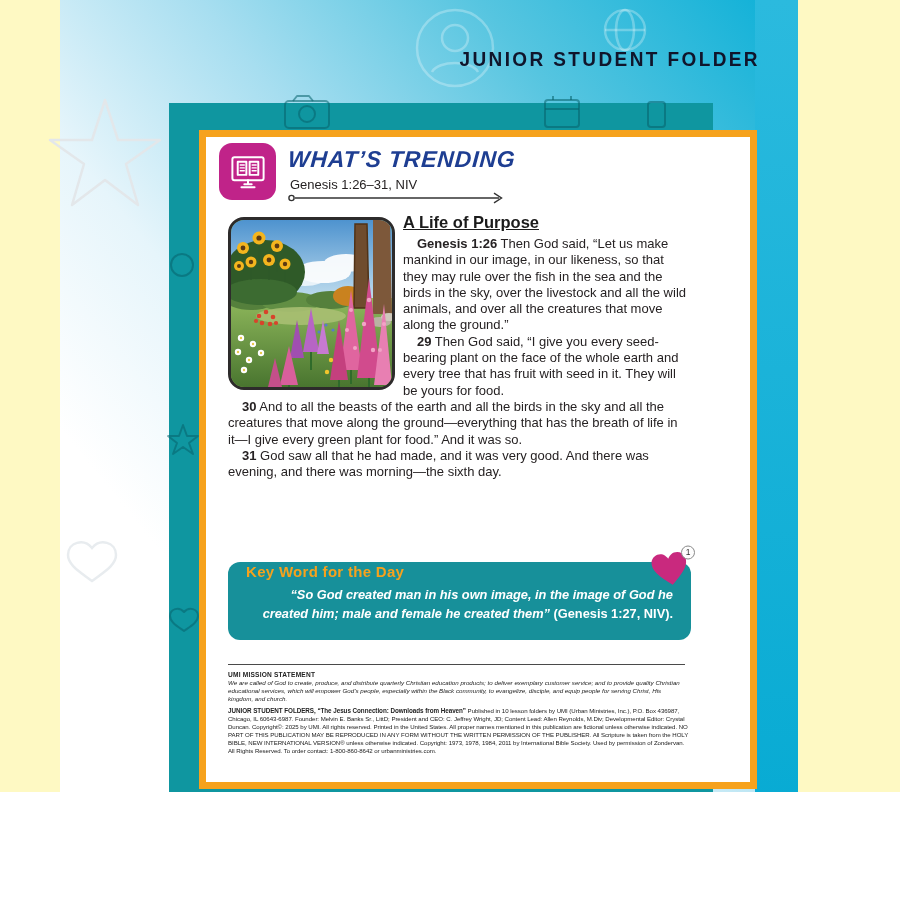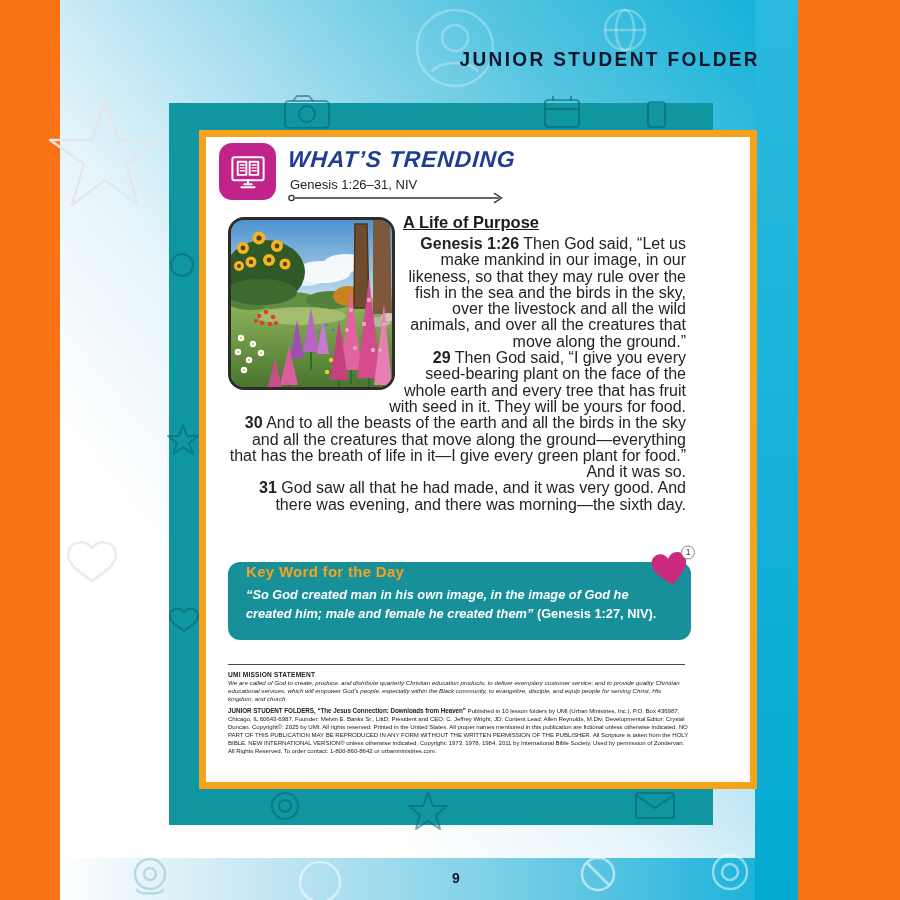--- a/index.html
+++ b/index.html
@@ -1,16 +1,16 @@
 <!DOCTYPE html>
 <html><head>
 <meta charset="utf-8">
 <style>
   html,body{margin:0;padding:0;background:#ffffff;}
-  .canvas{position:relative;width:900px;height:900px;background:#f97316;overflow:hidden;
+  .canvas{position:relative;width:900px;height:792px;background:#fef9c3;overflow:hidden;
           font-family:"Liberation Sans",sans-serif;}
   
   .bg-gradient{position:absolute;left:60px;top:0;width:698px;height:858px;
     background:linear-gradient(to left bottom,#14b2d8 0%,#56c5e0 20%,#a7def0 40%,#e6f5fb 58%,#ffffff 75%);}
   .band-right{position:absolute;left:755px;top:0;width:43px;height:900px;
     background:linear-gradient(180deg,#2bbade 0%,#04a9d2 100%);}
   .band-bottom{position:absolute;left:60px;top:858px;width:695px;height:42px;
     background:linear-gradient(90deg,#ffffff 0%,#cdeaf5 25%,#7fd0e8 62%,#1eb3da 100%);}
   .teal-panel{position:absolute;left:169px;top:103px;width:544px;height:722px;background:#0f96a0;}
   .page{position:absolute;left:199px;top:130px;width:558px;height:659px;background:#ffffff;
@@ -25,26 +25,26 @@
   .sec-title{position:absolute;left:288px;top:146px;font-size:23px;font-style:italic;font-weight:800;
     letter-spacing:0.8px;color:#1e3e92;transform:skewX(-4deg);}
   .sec-ref{position:absolute;left:290px;top:177px;font-size:13px;font-weight:normal;color:#262223;}
   .arrow{position:absolute;left:287px;top:191px;}
   
   .photo{position:absolute;left:228px;top:217px;width:161px;height:167px;border:3px solid #2d2b2b;
     border-radius:16px;overflow:hidden;background:#7fae4e;}
   .article{position:absolute;left:228px;top:213px;width:458px;color:#262223;}
   .article .float-spacer{float:left;width:175px;height:176px;}
   .article h2{margin:0 0 4px 0;font-size:16.5px;font-weight:800;color:#1b1b1b;text-decoration:underline;}
-  .article p{margin:0;font-size:16px;line-height:16.3px;text-indent:14px;text-align:right;}
+  .article p{margin:0;font-size:13px;line-height:16.3px;text-indent:14px;}
   
   .keybox{position:absolute;left:228px;top:562px;width:463px;height:78px;border-radius:12px;
     background:#17909a;box-sizing:border-box;padding:1px 18px;}
   .keybox .label{font-size:15px;font-weight:800;color:#f6a21d;letter-spacing:0.3px;}
-  .keybox .quote{margin-top:5px;font-size:12.8px;line-height:19px;color:#ffffff;font-weight:bold;}
+  .keybox .quote{margin-top:5px;font-size:12.8px;line-height:19px;color:#ffffff;font-weight:bold;text-align:right;}
   .keybox .quote .q{font-style:italic;}
   .heart-wrap{position:absolute;left:646px;top:545px;}
   
   .divider{position:absolute;left:228px;top:664px;width:457px;height:1px;background:#4a4a4a;}
   .mission{position:absolute;left:228px;top:671px;width:458px;color:#222;}
   .mission .mh{font-size:6.6px;font-weight:bold;letter-spacing:0.2px;}
   .mission .mb{font-size:6.2px;line-height:8.2px;font-style:italic;margin-top:1px;}
   .folders{position:absolute;left:228px;top:707px;width:461px;color:#222;
     font-size:6.1px;line-height:8.1px;letter-spacing:-0.05px;}
   .folders b{font-size:6.3px;}

